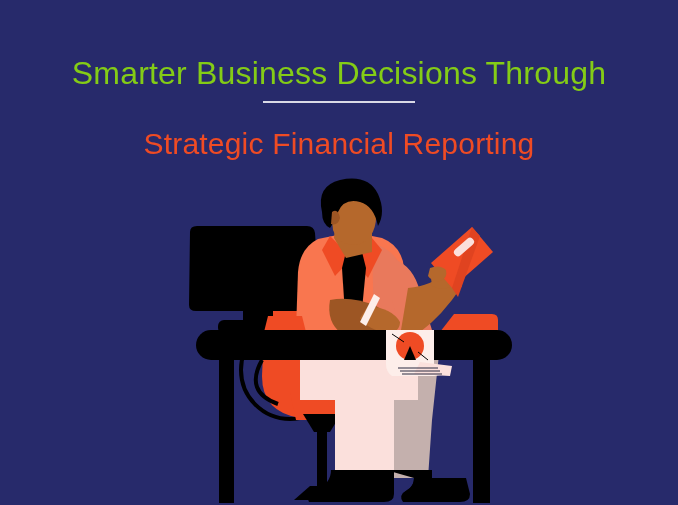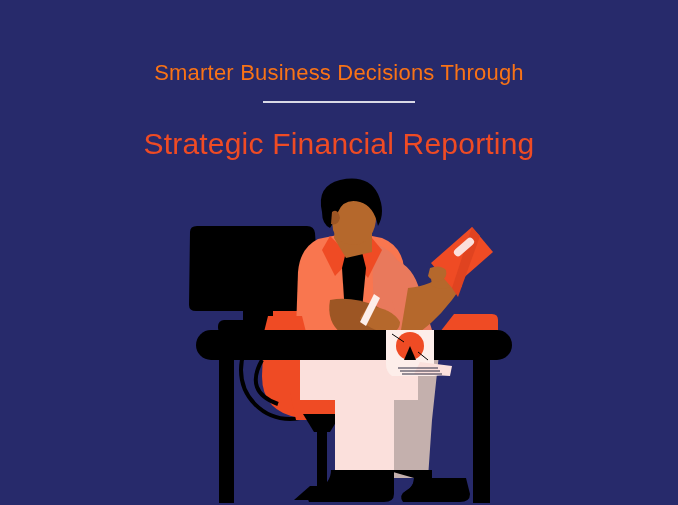--- a/index.html
+++ b/index.html
@@ -21,23 +21,23 @@
     position: absolute;
     top: 0;
     left: 0;
     width: 678px;
     padding-top: 56px;
     text-align: center;
     box-sizing: border-box;
   }
   .title-line-1 {
     display: block;
-    color: #f97316;
+    color: #84cc16;
     font-family: "Liberation Sans", sans-serif;
-    font-size: 22px;
+    font-size: 32px;
     font-weight: 400;
     letter-spacing: 0.2px;
     line-height: 34px;
     white-space: nowrap;
   }
   .title-divider {
     width: 152px;
     height: 2px;
     background: #d9d9e6;
     margin: 11px auto 9px auto;

